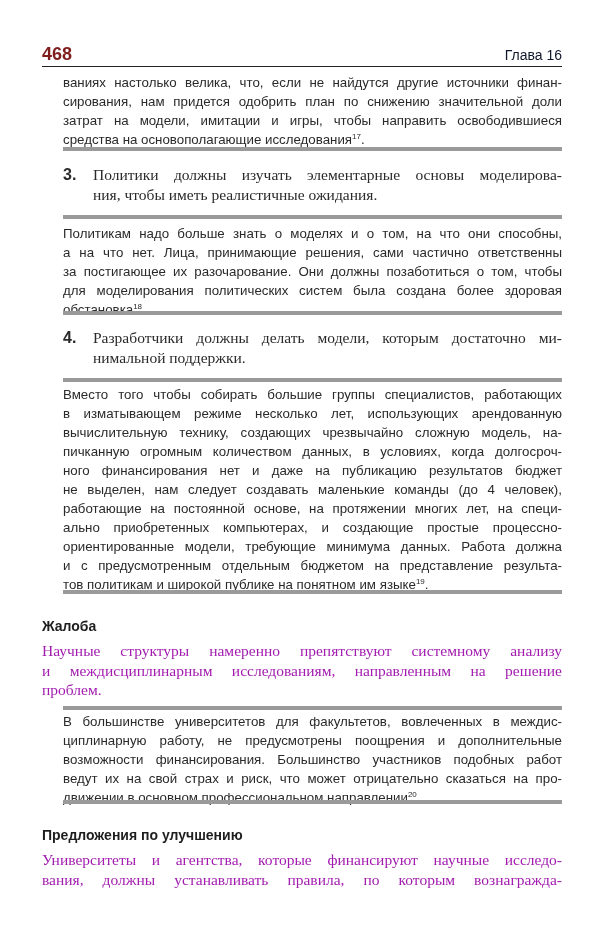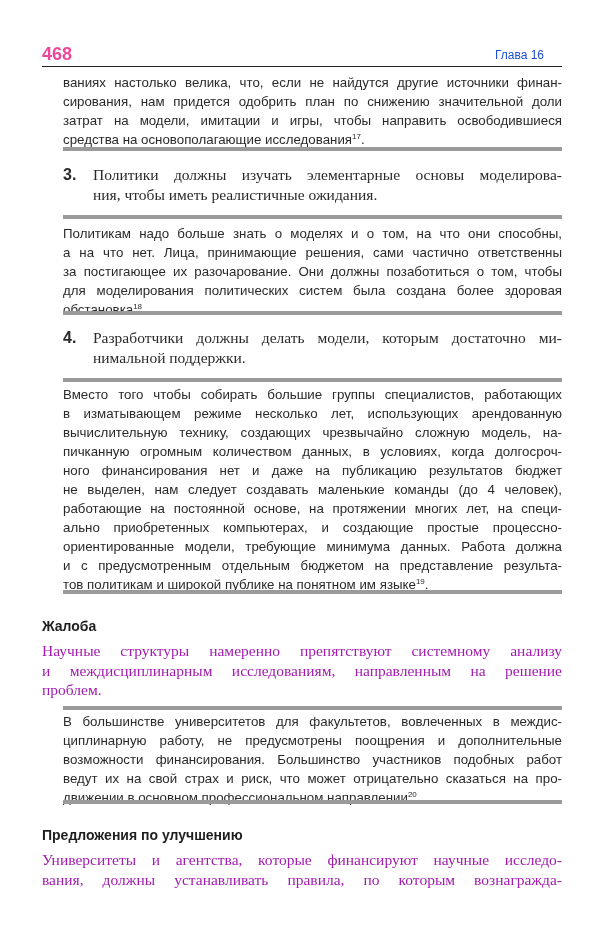--- a/index.html
+++ b/index.html
@@ -1,21 +1,21 @@
 <!DOCTYPE html>
 <html><head>
   <meta charset="utf-8">
   <style>
     html, body { margin: 0; padding: 0; background: #ffffff; }
     body { width: 600px; height: 932px; position: relative; overflow: hidden; color: #222; }
     .page { position: absolute; left: 0; top: 0; width: 600px; height: 932px; }
 
     .running-head { position: absolute; left: 42px; top: 44px; width: 520px; height: 22px; border-bottom: 1.5px solid #222; }
-    .page-num { position: absolute; left: 0; top: 0; font-family: "Liberation Sans", sans-serif; font-weight: bold; font-size: 18px; line-height: 20px; color: #ec4899; }
-    .chapter { position: absolute; right: 18px; top: 2px; font-family: "Liberation Sans", sans-serif; font-size: 12px; line-height: 18px; color: #1d4ed8; }
+    .page-num { position: absolute; left: 0; top: 0; font-family: "Liberation Sans", sans-serif; font-weight: bold; font-size: 18px; line-height: 20px; color: #7f1d1d; }
+    .chapter { position: absolute; right: 0; top: 2px; font-family: "Liberation Sans", sans-serif; font-size: 14px; line-height: 18px; color: #0f172a; }
 
     .sans-block { position: absolute; left: 63px; width: 499px; font-family: "Liberation Sans", sans-serif; font-size: 13.3px; line-height: 19px; color: #2a2a2a; text-align: justify; }
     .rule { position: absolute; left: 63px; width: 499px; height: 4px; background: #9a9a9a; }
 
     .numbered { position: absolute; left: 63px; width: 499px; font-family: "Liberation Serif", serif; font-size: 15.5px; line-height: 20px; color: #2a2a2a; }
     .numbered .num { position: absolute; left: 0; top: 0; font-family: "Liberation Sans", sans-serif; font-weight: bold; font-size: 16px; }
     .numbered .txt { margin-left: 30px; text-align: justify; display: block; }
 
     .section-title { position: absolute; left: 42px; font-family: "Liberation Sans", sans-serif; font-weight: bold; font-size: 14px; line-height: 18px; color: #1e1e1e; }
     .serif-para { position: absolute; left: 42px; width: 520px; font-family: "Liberation Serif", serif; font-size: 15.5px; line-height: 19.5px; color: #a21caf; text-align: justify; }

